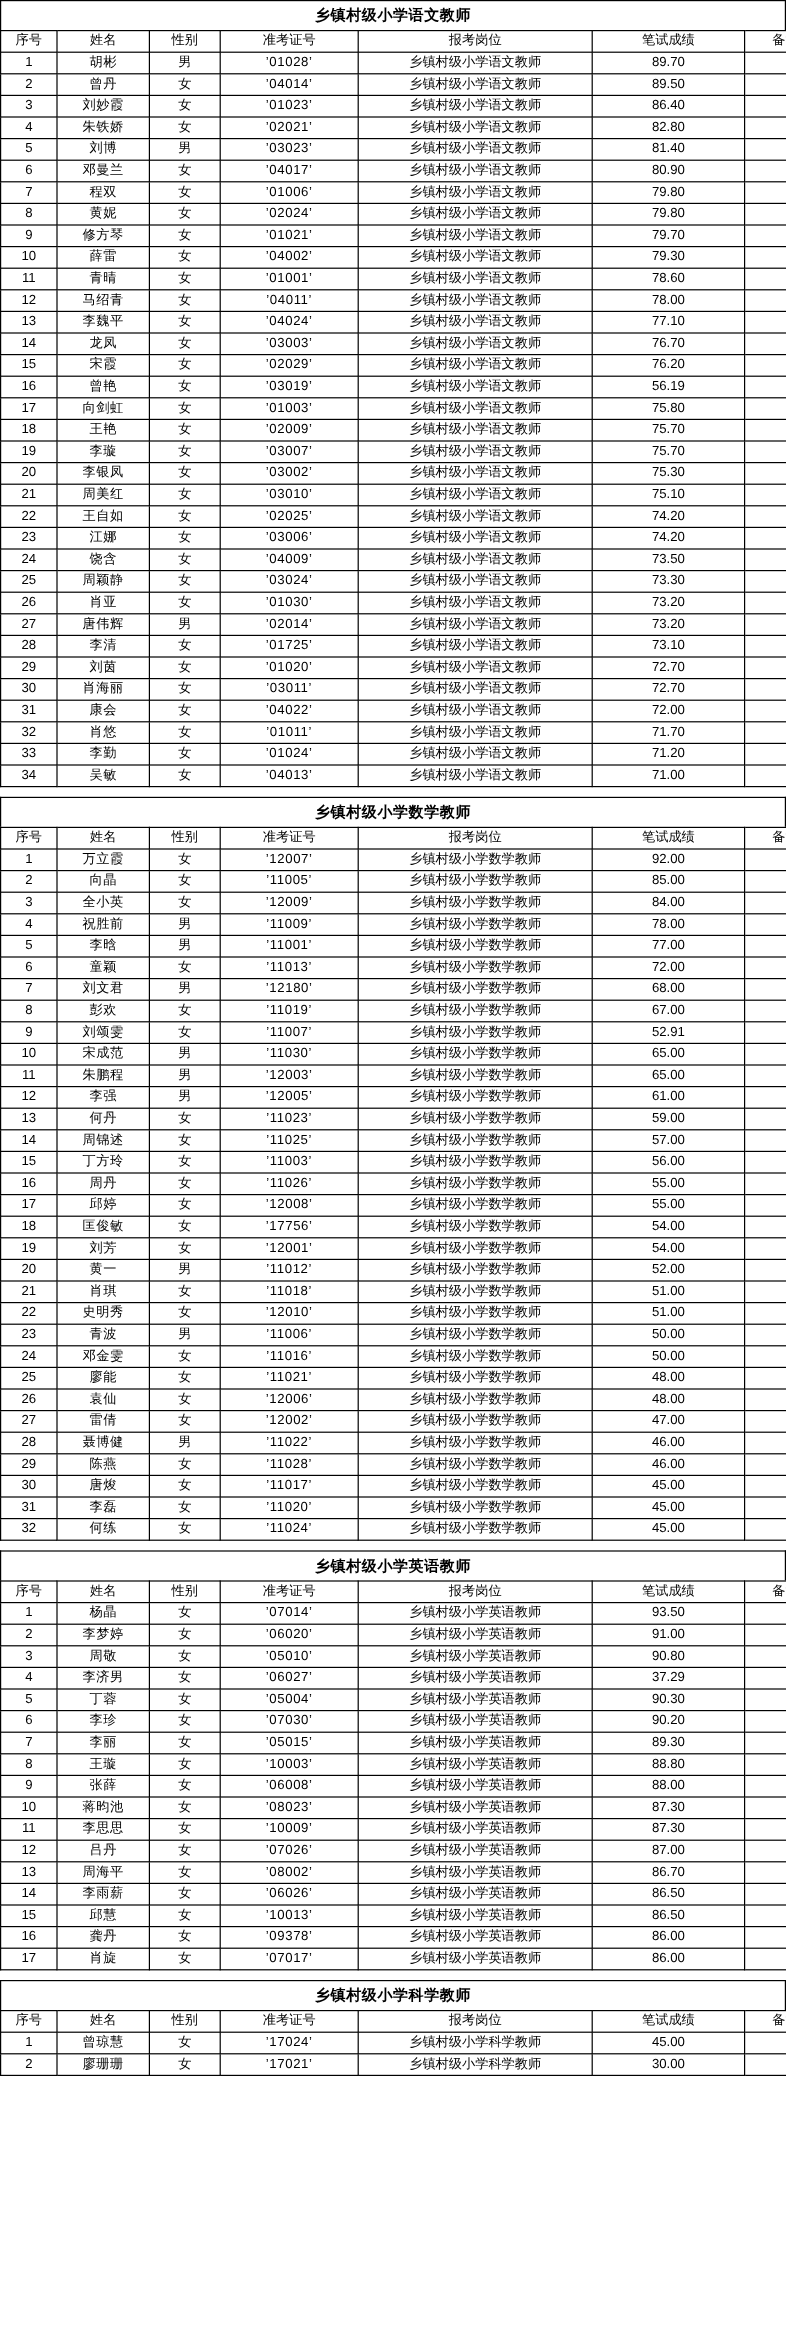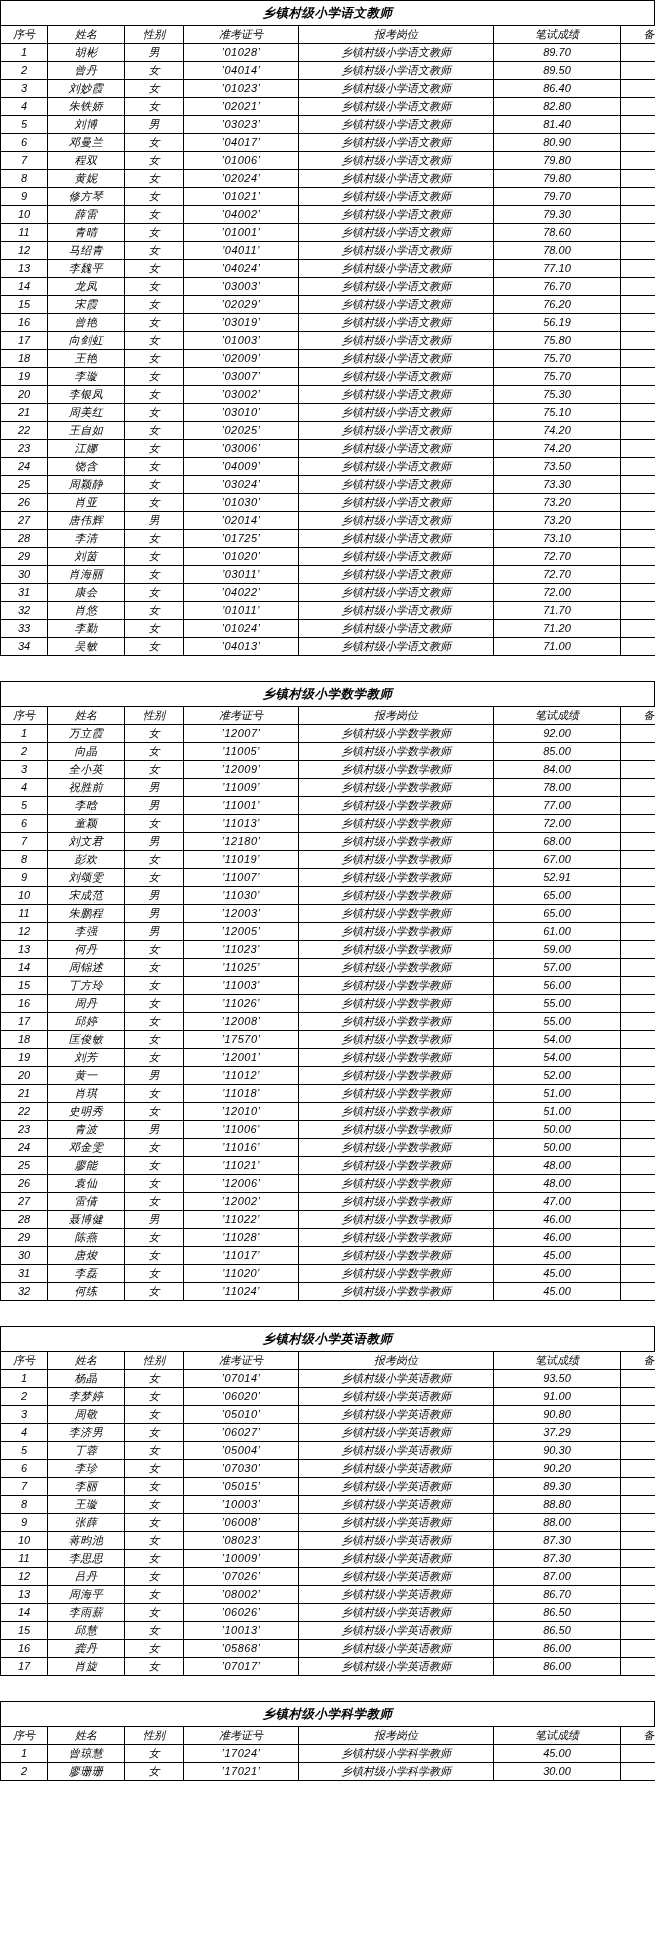--- a/index.html
+++ b/index.html
@@ -3,21 +3,21 @@
 <meta charset="utf-8">
 <style>
   html,body{margin:0;padding:0;background:#ffffff;}
   body{
     width:655px;
     font-family:"Liberation Sans","DejaVu Sans",sans-serif;
     color:#000;
     -webkit-font-smoothing:none;
   }
   .page{width:655px;padding:0;box-sizing:border-box;}
-  .section{margin:0 0 25px 0;font-style:italic;}
+  .section{margin:0 0 8px 0;}
   .sec-title{
     text-align:center;
     font-weight:bold;
     font-size:12.5px;
     padding:4px 0 3px 0;
     letter-spacing:0.5px;
     border-top:1px solid #000;
     border-left:1px solid #000;
     border-right:1px solid #000;
     box-sizing:border-box;
@@ -543,21 +543,21 @@
               <td class="c-sex">女</td>
               <td class="c-id id">’12008’</td>
               <td class="c-post">乡镇村级小学数学教师</td>
               <td class="c-score">55.00</td>
               <td class="c-note"></td>
             </tr>
             <tr>
               <td class="c-no">18</td>
               <td class="c-name name">匡俊敏</td>
               <td class="c-sex">女</td>
-              <td class="c-id id">’17570’</td>
+              <td class="c-id id">’17756’</td>
               <td class="c-post">乡镇村级小学数学教师</td>
               <td class="c-score">54.00</td>
               <td class="c-note"></td>
             </tr>
             <tr>
               <td class="c-no">19</td>
               <td class="c-name name">刘芳</td>
               <td class="c-sex">女</td>
               <td class="c-id id">’12001’</td>
               <td class="c-post">乡镇村级小学数学教师</td>
@@ -831,21 +831,21 @@
               <td class="c-sex">女</td>
               <td class="c-id id">’10013’</td>
               <td class="c-post">乡镇村级小学英语教师</td>
               <td class="c-score">86.50</td>
               <td class="c-note"></td>
             </tr>
             <tr>
               <td class="c-no">16</td>
               <td class="c-name name">龚丹</td>
               <td class="c-sex">女</td>
-              <td class="c-id id">’05868’</td>
+              <td class="c-id id">’09378’</td>
               <td class="c-post">乡镇村级小学英语教师</td>
               <td class="c-score">86.00</td>
               <td class="c-note"></td>
             </tr>
             <tr>
               <td class="c-no">17</td>
               <td class="c-name name">肖旋</td>
               <td class="c-sex">女</td>
               <td class="c-id id">’07017’</td>
               <td class="c-post">乡镇村级小学英语教师</td>

